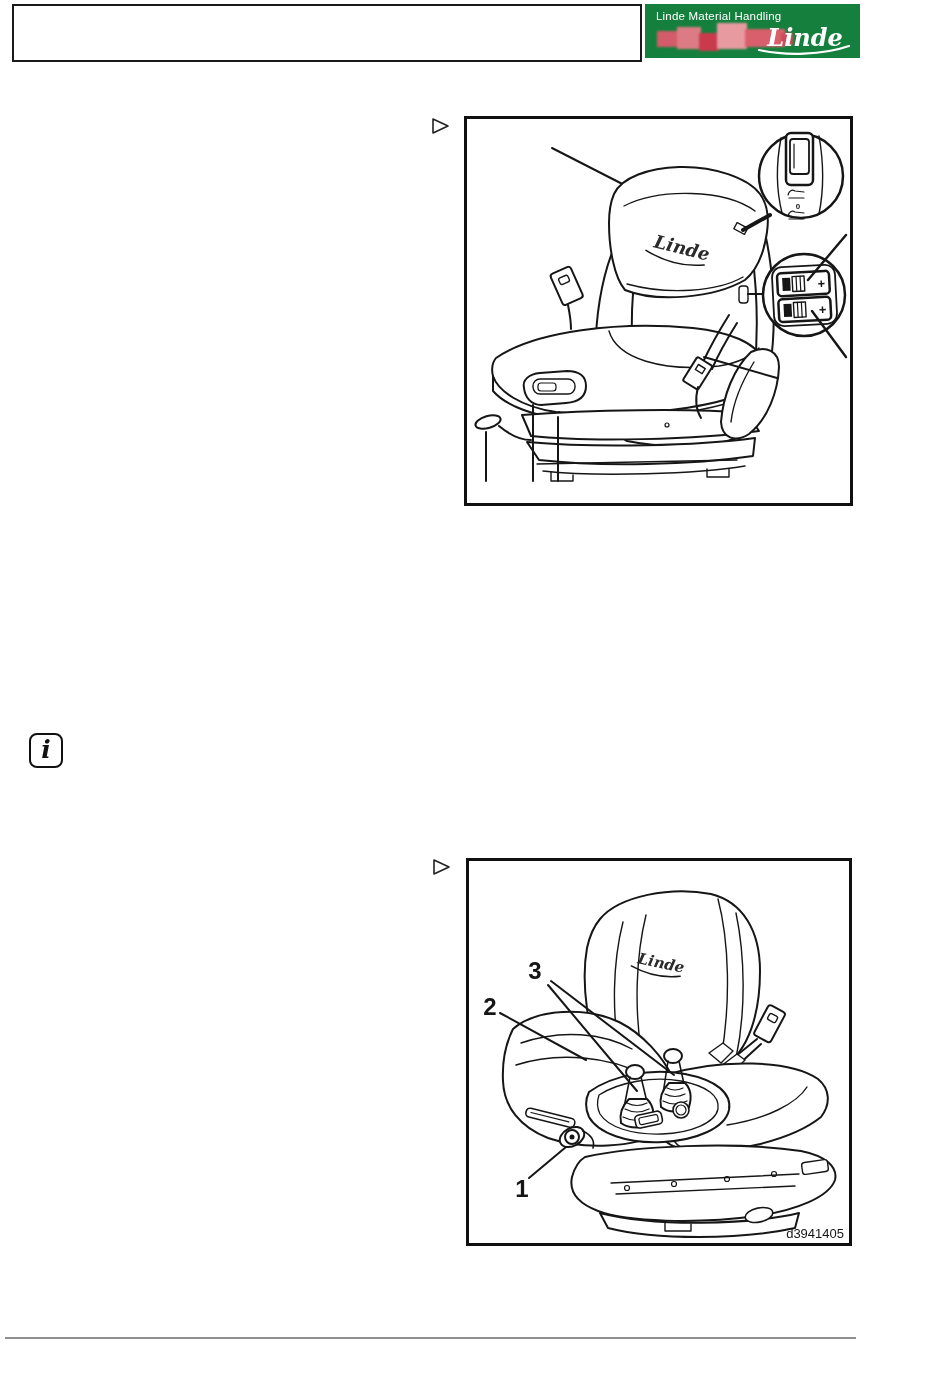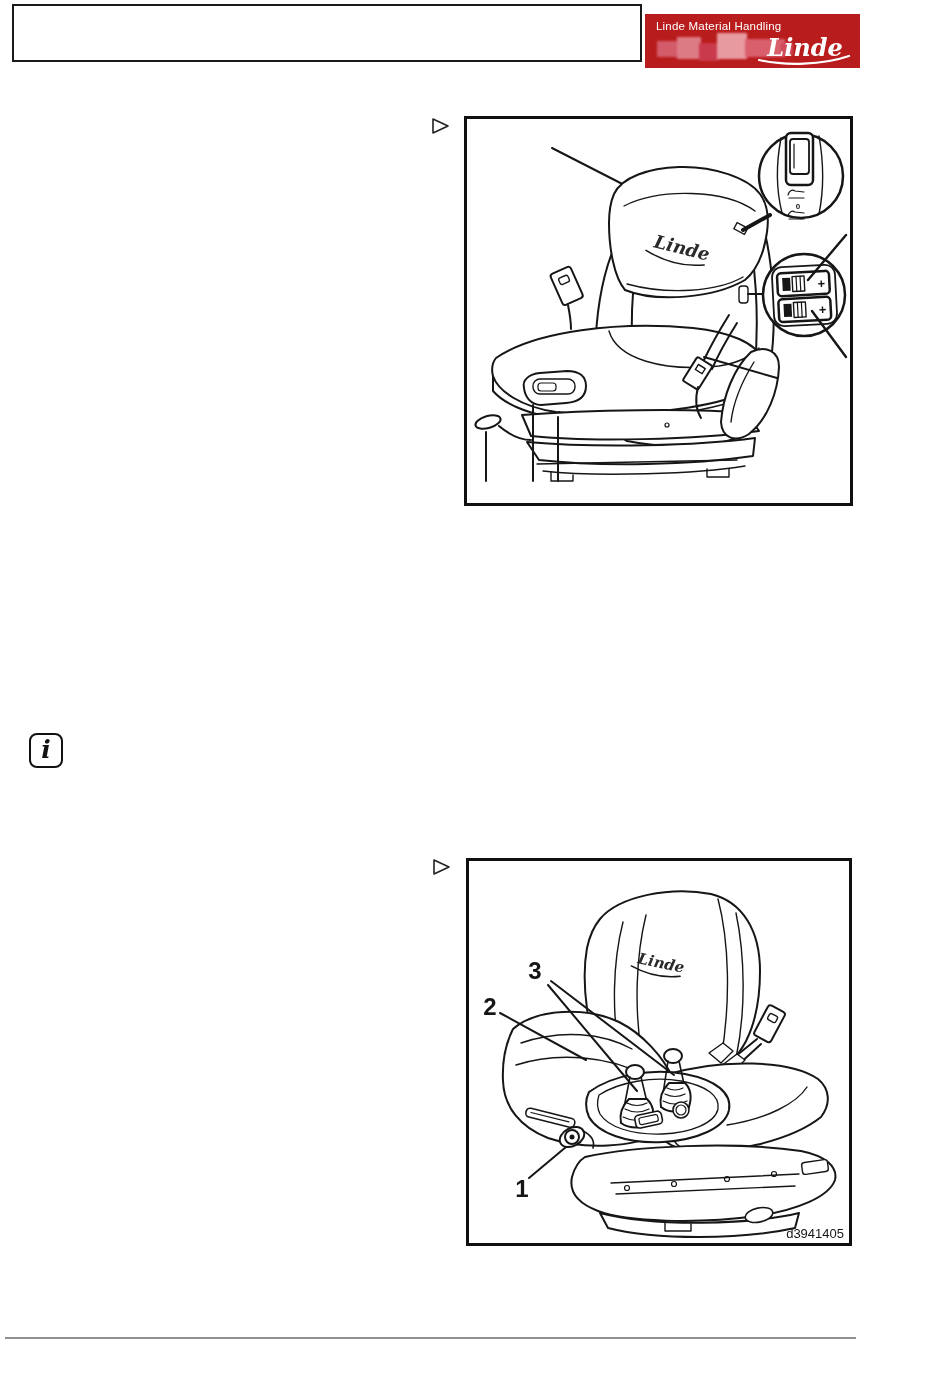--- a/index.html
+++ b/index.html
@@ -2,21 +2,21 @@
 <html><head>
 <meta charset="utf-8">
 <style>
   html,body{margin:0;padding:0;background:#fff;}
   .page{position:relative;width:950px;height:1377px;background:#fff;overflow:hidden;
         font-family:"Liberation Sans",sans-serif;}
   .abs{position:absolute;}
 
   
   .header-box{left:12px;top:4px;width:626px;height:54px;border:2px solid #1a1a1a;background:#fff;}
-  .brand-bar{left:645px;top:14px;width:215px;height:54px;background:#b91c1c;}
+  .brand-bar{left:645px;top:4px;width:215px;height:54px;background:#15803d;}
   .brand-tagline{left:11px;top:6px;color:#fff;font-size:11.5px;letter-spacing:.2px;white-space:nowrap;}
   .mosaic{left:12px;top:19px;width:136px;height:30px;filter:blur(1.2px);}
   .mosaic div{position:absolute;}
   .m1{left:0;top:8px;width:22px;height:16px;background:#d25c69;}
   .m2{left:20px;top:4px;width:24px;height:22px;background:#dd7b85;}
   .m3{left:42px;top:10px;width:20px;height:18px;background:#c93a4c;}
   .m4{left:60px;top:0;width:30px;height:26px;background:#e89aa1;}
   .m5{left:88px;top:6px;width:40px;height:18px;background:#d95f6c;}
   .m6{left:124px;top:10px;width:12px;height:12px;background:#cf4a5a;}
   .brand-logo{right:5px;bottom:2px;}

